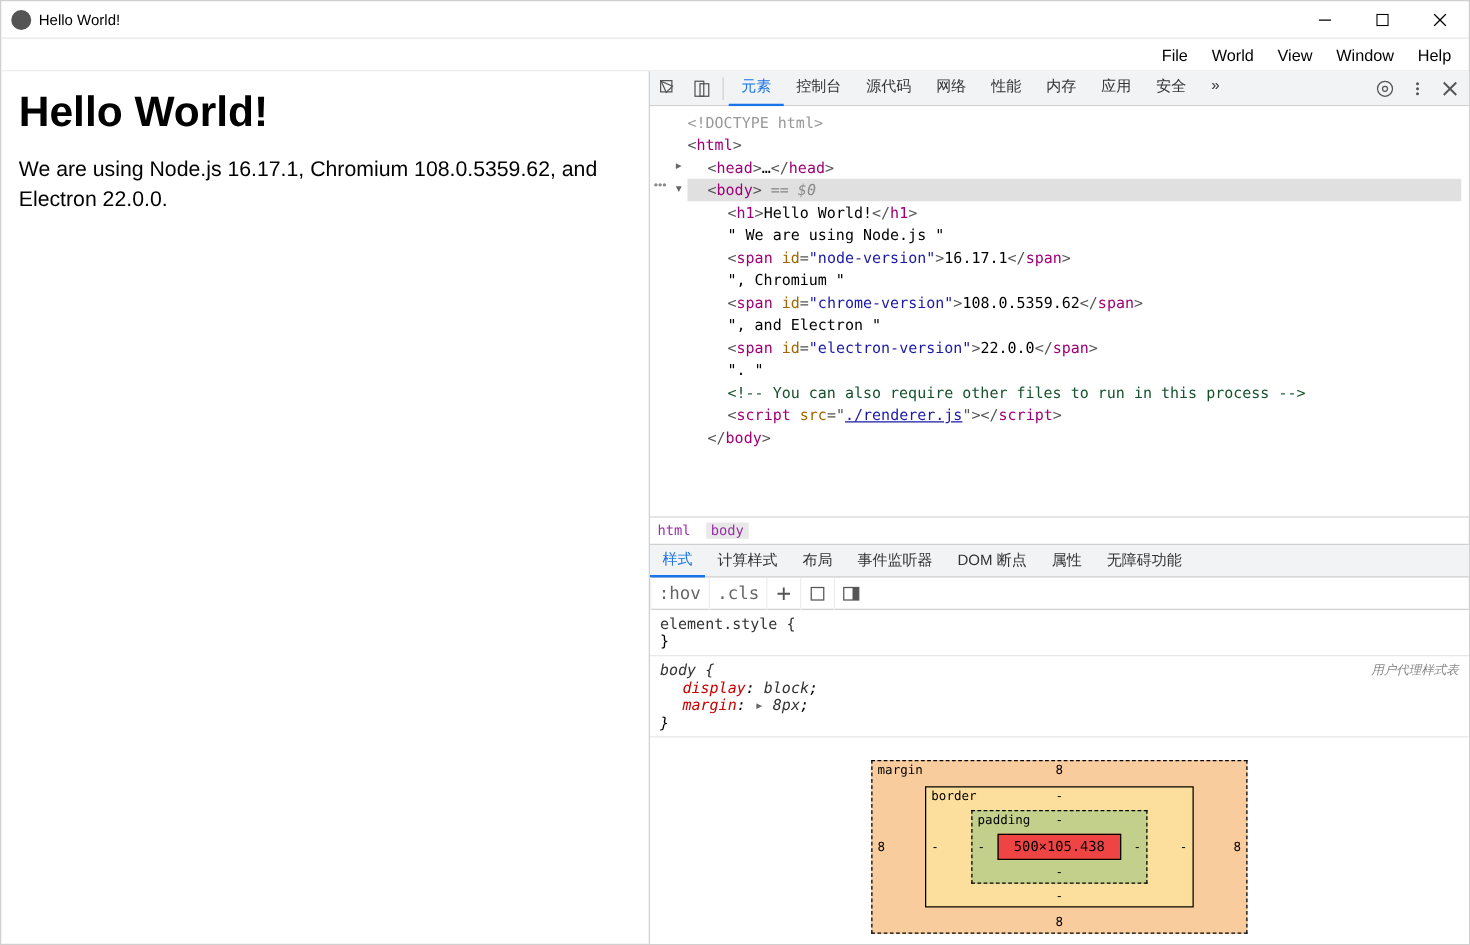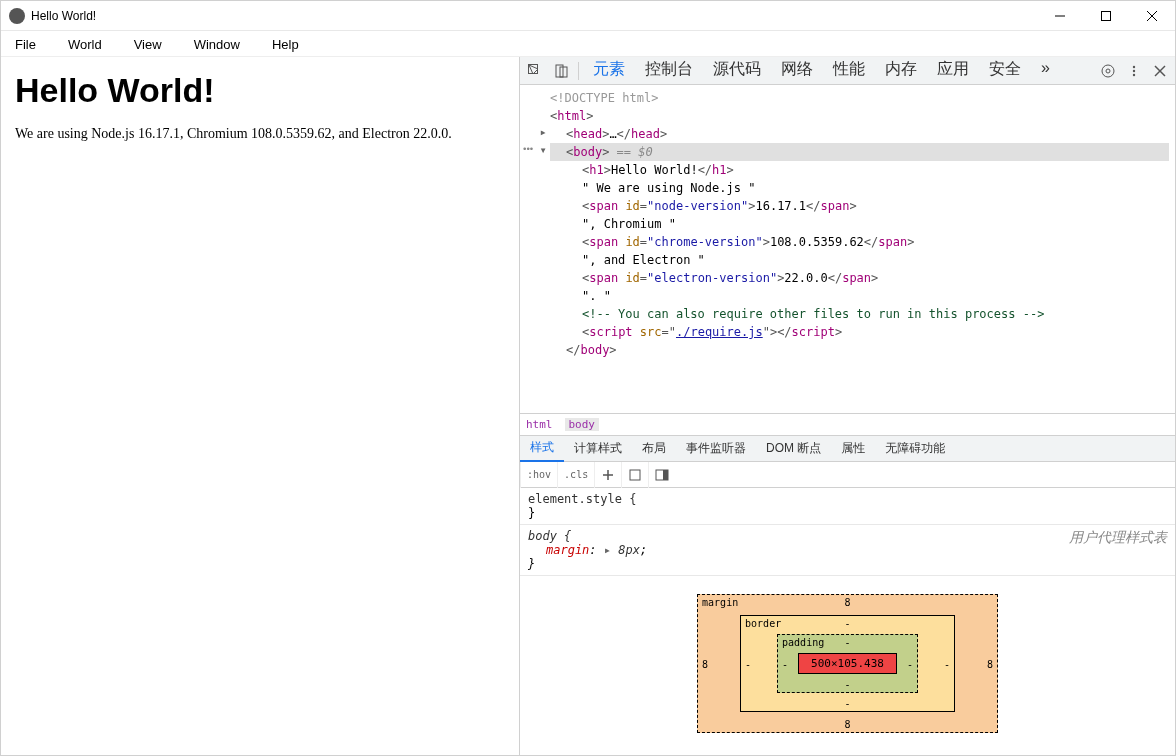--- a/index.html
+++ b/index.html
@@ -4,31 +4,31 @@
 <style>
 * { box-sizing: border-box; margin: 0; padding: 0; }
 body { font-family: "Segoe UI", "Microsoft YaHei", sans-serif; font-size: 12px; background: #fff; width: 1176px; height: 756px; overflow: hidden; }
 .window { display: flex; flex-direction: column; height: 100%; width: 100%; border: 1px solid #d0d0d0; position: relative; }
 .titlebar { display: flex; align-items: center; justify-content: space-between; height: 30px; padding: 0 0 0 8px; border-bottom: 1px solid #e8e8e8; }
 .titlebar-left { display: flex; align-items: center; gap: 6px; }
 .app-icon { width: 16px; height: 16px; border-radius: 50%; background: #555; display: inline-block; }
 .title-text { font-size: 12px; }
 .win-controls { display: flex; }
 .win-btn { width: 46px; height: 30px; display: flex; align-items: center; justify-content: center; font-size: 11px; color: #222; cursor: pointer; font-family: "Segoe MDL2 Assets", system-ui; }
-.menubar { display: flex; gap: 16px; padding: 4px 6px 2px 6px; border-bottom: 1px solid #eee; }
+.menubar { display: flex; gap: 3px; padding: 4px 6px 2px 6px; border-bottom: 1px solid #eee; justify-content: flex-end; }
 .menu-item { padding: 2px 8px; cursor: pointer; font-size: 13px; }
 .main { display: flex; flex: 1; min-height: 0; }
 .content-pane { width: 518px; padding: 14px 14px; }
 .content-pane h1 { font-size: 34px; font-weight: 700; margin-bottom: 14px; }
-.content-pane p { font-size: 14px; line-height: 1.4; font-family: Liberation Serif, serif; }
+.content-pane p { font-size: 17px; line-height: 1.4; }
 .devtools { flex: 1; display: flex; flex-direction: column; border-left: 1px solid #d0d0d0; min-height: 0; font-family: Consolas, Menlo, monospace; }
 .dt-toolbar { display: flex; align-items: center; border-bottom: 1px solid #d0d0d0; height: 28px; padding: 0 2px; background: #f1f3f4; }
 .dt-tb-icon { width: 26px; height: 26px; display: flex; align-items: center; justify-content: center; cursor: pointer; color: #555; }
 .dt-tabs { display: flex; flex: 1; }
-.dt-tab { padding: 5px 10px; cursor: pointer; font-size: 16px; font-family: "Microsoft YaHei", sans-serif; color: #333; }
+.dt-tab { padding: 5px 10px; cursor: pointer; font-size: 12px; font-family: "Microsoft YaHei", sans-serif; color: #333; }
 .dt-tab.active { border-bottom: 2px solid #1a73e8; color: #1a73e8; }
 .dt-tb-right { display: flex; align-items: center; }
 .dt-elements { flex: 1; overflow: auto; padding: 4px 6px 4px 30px; font-size: 12px; line-height: 1.5; position: relative; background: #fff; }
 .dt-line { white-space: nowrap; position: relative; }
 .dt-line.selected { background: #e0e0e0; }
 .indent1 { padding-left: 16px; }
 .indent2 { padding-left: 32px; }
 .t-doctype { color: #999; }
 .t-punc { color: #555; }
 .t-tag { color: #a00077; }
@@ -42,28 +42,28 @@
 .eq0 { color: #888; font-style: italic; }
 .dt-breadcrumb { display: flex; align-items: center; height: 22px; border-top: 1px solid #d0d0d0; padding: 0 6px; font-size: 11px; gap: 12px; color: #5a5a5a; }
 .crumb { color: #9a2fa8; cursor: pointer; }
 .crumb.active { background: #e8e8e8; padding: 0 4px; }
 .dt-lower { display: flex; flex-direction: column; border-top: 1px solid #d0d0d0; height: 320px; }
 .dt-subtabs { display: flex; align-items: center; height: 26px; border-bottom: 1px solid #d0d0d0; background: #f1f3f4; font-family: "Microsoft YaHei", sans-serif; }
 .dt-subtab { padding: 4px 10px; font-size: 12px; cursor: pointer; color: #333; }
 .dt-subtab.active { border-bottom: 2px solid #1a73e8; color: #1a73e8; }
 .dt-filter-row { display: flex; align-items: center; border-bottom: 1px solid #d0d0d0; height: 26px; }
 .dt-filter { flex: 1; border: none; padding: 4px 6px; font-size: 11px; outline: none; font-family: "Microsoft YaHei", sans-serif; }
-.dt-filter-btn { height: 26px; padding: 0 6px; display: flex; align-items: center; cursor: pointer; color: #666; font-size: 10px; border-left: 1px solid #eee; }
+.dt-filter-btn { height: 26px; padding: 0 6px; display: flex; align-items: center; cursor: pointer; color: #666; font-size: 14px; border-left: 1px solid #eee; }
 .dt-styles { flex: 1; overflow: auto; font-size: 12px; background: #fff; position: relative; }
 .style-block { padding: 4px 8px; border-bottom: 1px solid #e8e8e8; font-family: Consolas, Menlo, monospace; }
 .style-selector { color: #333; }
 .style-prop { padding-left: 18px; }
 .style-prop .pn { color: #c80000; }
 .style-prop .pv { color: #333; }
-.ua-label { float: right; color: #888; font-style: italic; font-size: 14px; }
+.ua-label { float: right; color: #888; font-style: italic; font-size: 10px; }
 .box-model { display: flex; justify-content: center; padding: 18px 0; }
 .bm-margin { background: #f9cc9d; border: 1px dashed #000; padding: 20px 42px 20px 42px; position: relative; font-size: 10px; }
 .bm-border { background: #fddf9d; border: 1px solid #000; padding: 18px 36px; position: relative; }
 .bm-padding { background: #c2d08b; border: 1px dashed #000; padding: 18px 20px; position: relative; }
 .bm-content { background: #ef4444; border: 1px solid #000; padding: 3px 12px; font-size: 11px; text-align: center; color: #000; }
 .bm-label { position: absolute; top: 2px; left: 4px; font-size: 10px; color: #000; }
 .bm-val { position: absolute; font-size: 10px; color: #000; }
 .bm-val.t { top: 2px; left: 50%; transform: translateX(-50%); }
 .bm-val.b { bottom: 2px; left: 50%; transform: translateX(-50%); }
 .bm-val.l { left: 4px; top: 50%; transform: translateY(-50%); }
@@ -171,21 +171,21 @@
         <div class="dt-line indent1 selected"><span class="sel-marker">•••</span><span class="arrow">▾</span><span class="t-punc">&lt;</span><span class="t-tag">body</span><span class="t-punc">&gt;</span> <span class="eq0">== $0</span></div>
         <div class="dt-line indent2"><span class="t-punc">&lt;</span><span class="t-tag">h1</span><span class="t-punc">&gt;</span><span class="t-txt">Hello World!</span><span class="t-punc">&lt;/</span><span class="t-tag">h1</span><span class="t-punc">&gt;</span></div>
         <div class="dt-line indent2"><span class="t-txt">" We are using Node.js "</span></div>
         <div class="dt-line indent2"><span class="t-punc">&lt;</span><span class="t-tag">span</span> <span class="t-attr">id</span><span class="t-punc">=</span><span class="t-val">"<span>node-version</span>"</span><span class="t-punc">&gt;</span><span class="t-txt">16.17.1</span><span class="t-punc">&lt;/</span><span class="t-tag">span</span><span class="t-punc">&gt;</span></div>
         <div class="dt-line indent2"><span class="t-txt">", Chromium "</span></div>
         <div class="dt-line indent2"><span class="t-punc">&lt;</span><span class="t-tag">span</span> <span class="t-attr">id</span><span class="t-punc">=</span><span class="t-val">"<span>chrome-version</span>"</span><span class="t-punc">&gt;</span><span class="t-txt">108.0.5359.62</span><span class="t-punc">&lt;/</span><span class="t-tag">span</span><span class="t-punc">&gt;</span></div>
         <div class="dt-line indent2"><span class="t-txt">", and Electron "</span></div>
         <div class="dt-line indent2"><span class="t-punc">&lt;</span><span class="t-tag">span</span> <span class="t-attr">id</span><span class="t-punc">=</span><span class="t-val">"<span>electron-version</span>"</span><span class="t-punc">&gt;</span><span class="t-txt">22.0.0</span><span class="t-punc">&lt;/</span><span class="t-tag">span</span><span class="t-punc">&gt;</span></div>
         <div class="dt-line indent2"><span class="t-txt">". "</span></div>
         <div class="dt-line indent2"><span class="t-cmt">&lt;!-- You can also require other files to run in this process --&gt;</span></div>
-        <div class="dt-line indent2"><span class="t-punc">&lt;</span><span class="t-tag">script</span> <span class="t-attr">src</span><span class="t-punc">=</span><span class="t-punc">"</span><span class="t-str">./require.js</span><span class="t-punc">"</span><span class="t-punc">&gt;&lt;/</span><span class="t-tag">script</span><span class="t-punc">&gt;</span></div>
+        <div class="dt-line indent2"><span class="t-punc">&lt;</span><span class="t-tag">script</span> <span class="t-attr">src</span><span class="t-punc">=</span><span class="t-punc">"</span><span class="t-str">./renderer.js</span><span class="t-punc">"</span><span class="t-punc">&gt;&lt;/</span><span class="t-tag">script</span><span class="t-punc">&gt;</span></div>
         <div class="dt-line indent1"><span class="t-punc">&lt;/</span><span class="t-tag">body</span><span class="t-punc">&gt;</span></div>
       </div>
 
       <div class="dt-breadcrumb">
         <span class="crumb">html</span>
         <span class="crumb active">body</span>
       </div>
 
       <div class="dt-lower">
         <div class="dt-subtabs">
@@ -219,20 +219,21 @@
           </div>
         </div>
         <div class="dt-styles">
           <div class="style-block">
             <div class="style-selector">element.style {</div>
             <div>}</div>
           </div>
           <div class="style-block" style="font-style: italic;">
             <span class="ua-label">用户代理样式表</span>
             <div class="style-selector">body {</div>
+            <div class="style-prop"><span class="pn">display</span>: <span class="pv">block</span>;</div>
             <div class="style-prop"><span class="pn">margin</span>: <span style="color:#666;">▸ </span><span class="pv">8px</span>;</div>
             <div>}</div>
           </div>
           <div class="box-model">
             <div class="bm-margin">
               <span class="bm-label">margin</span>
               <span class="bm-val t">8</span>
               <span class="bm-val b">8</span>
               <span class="bm-val l">8</span>
               <span class="bm-val r">8</span>

